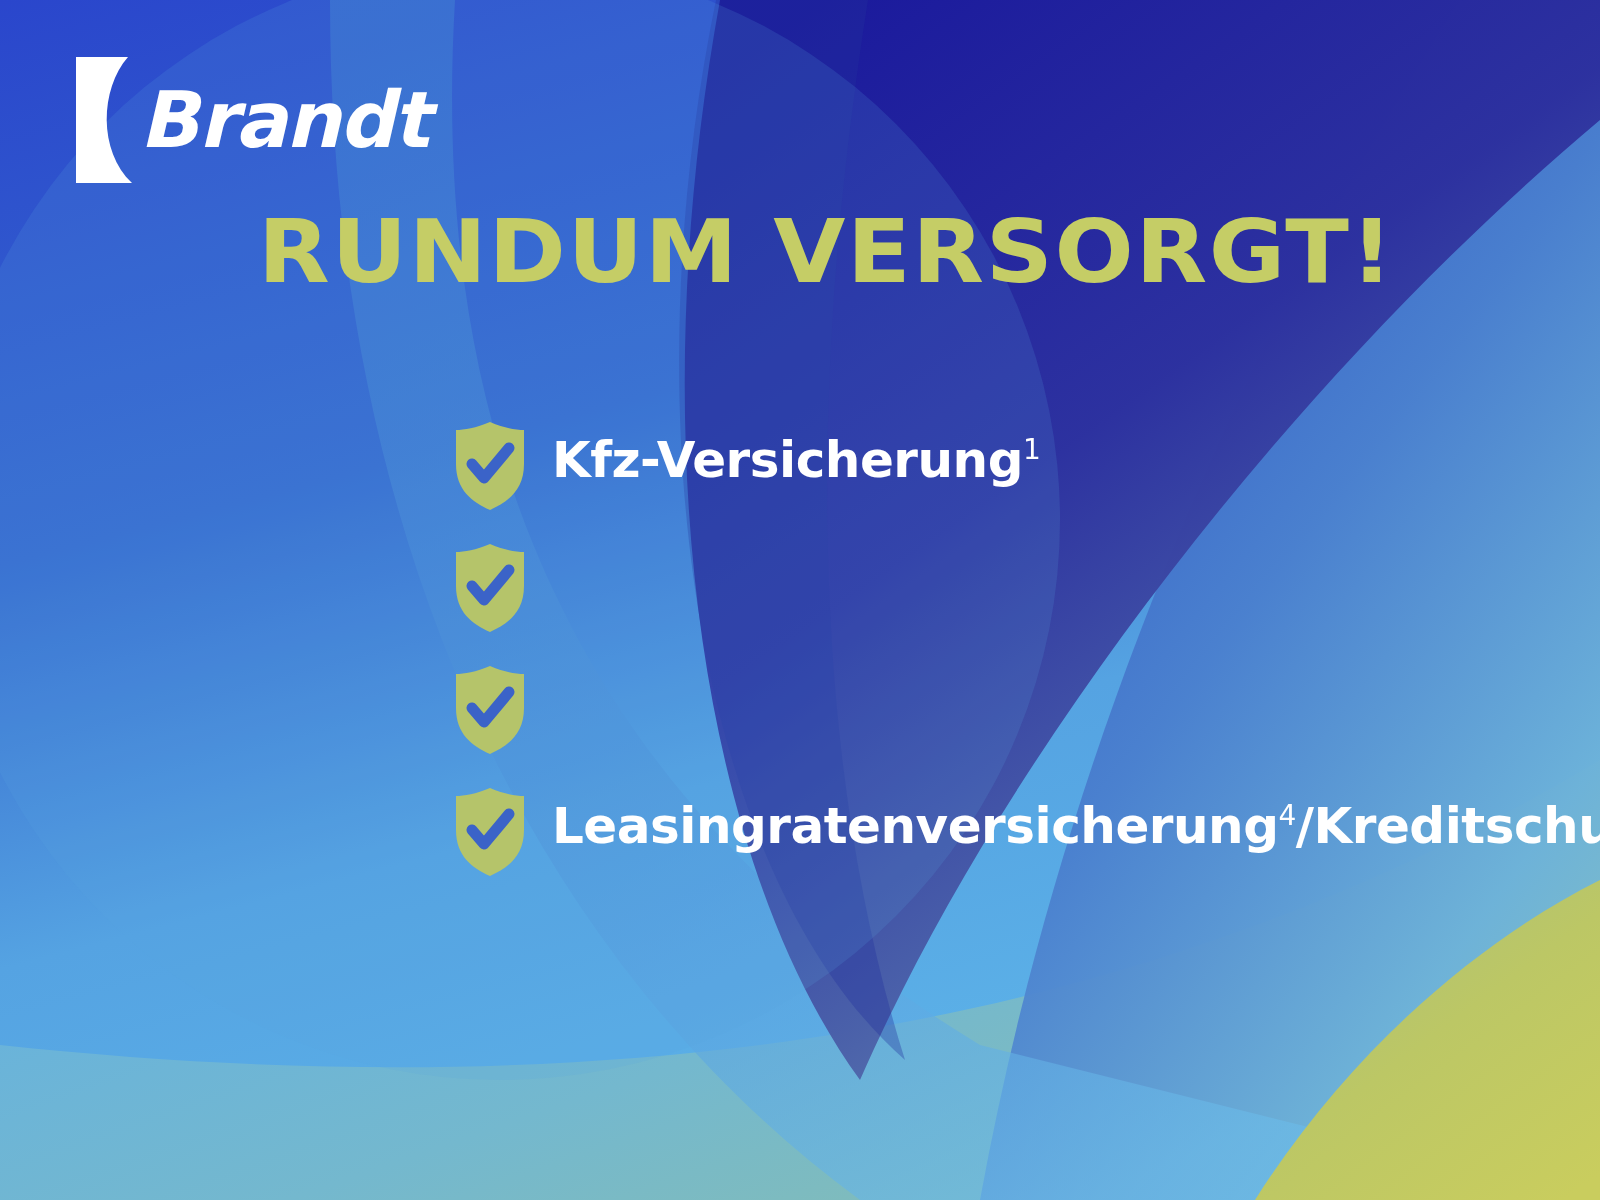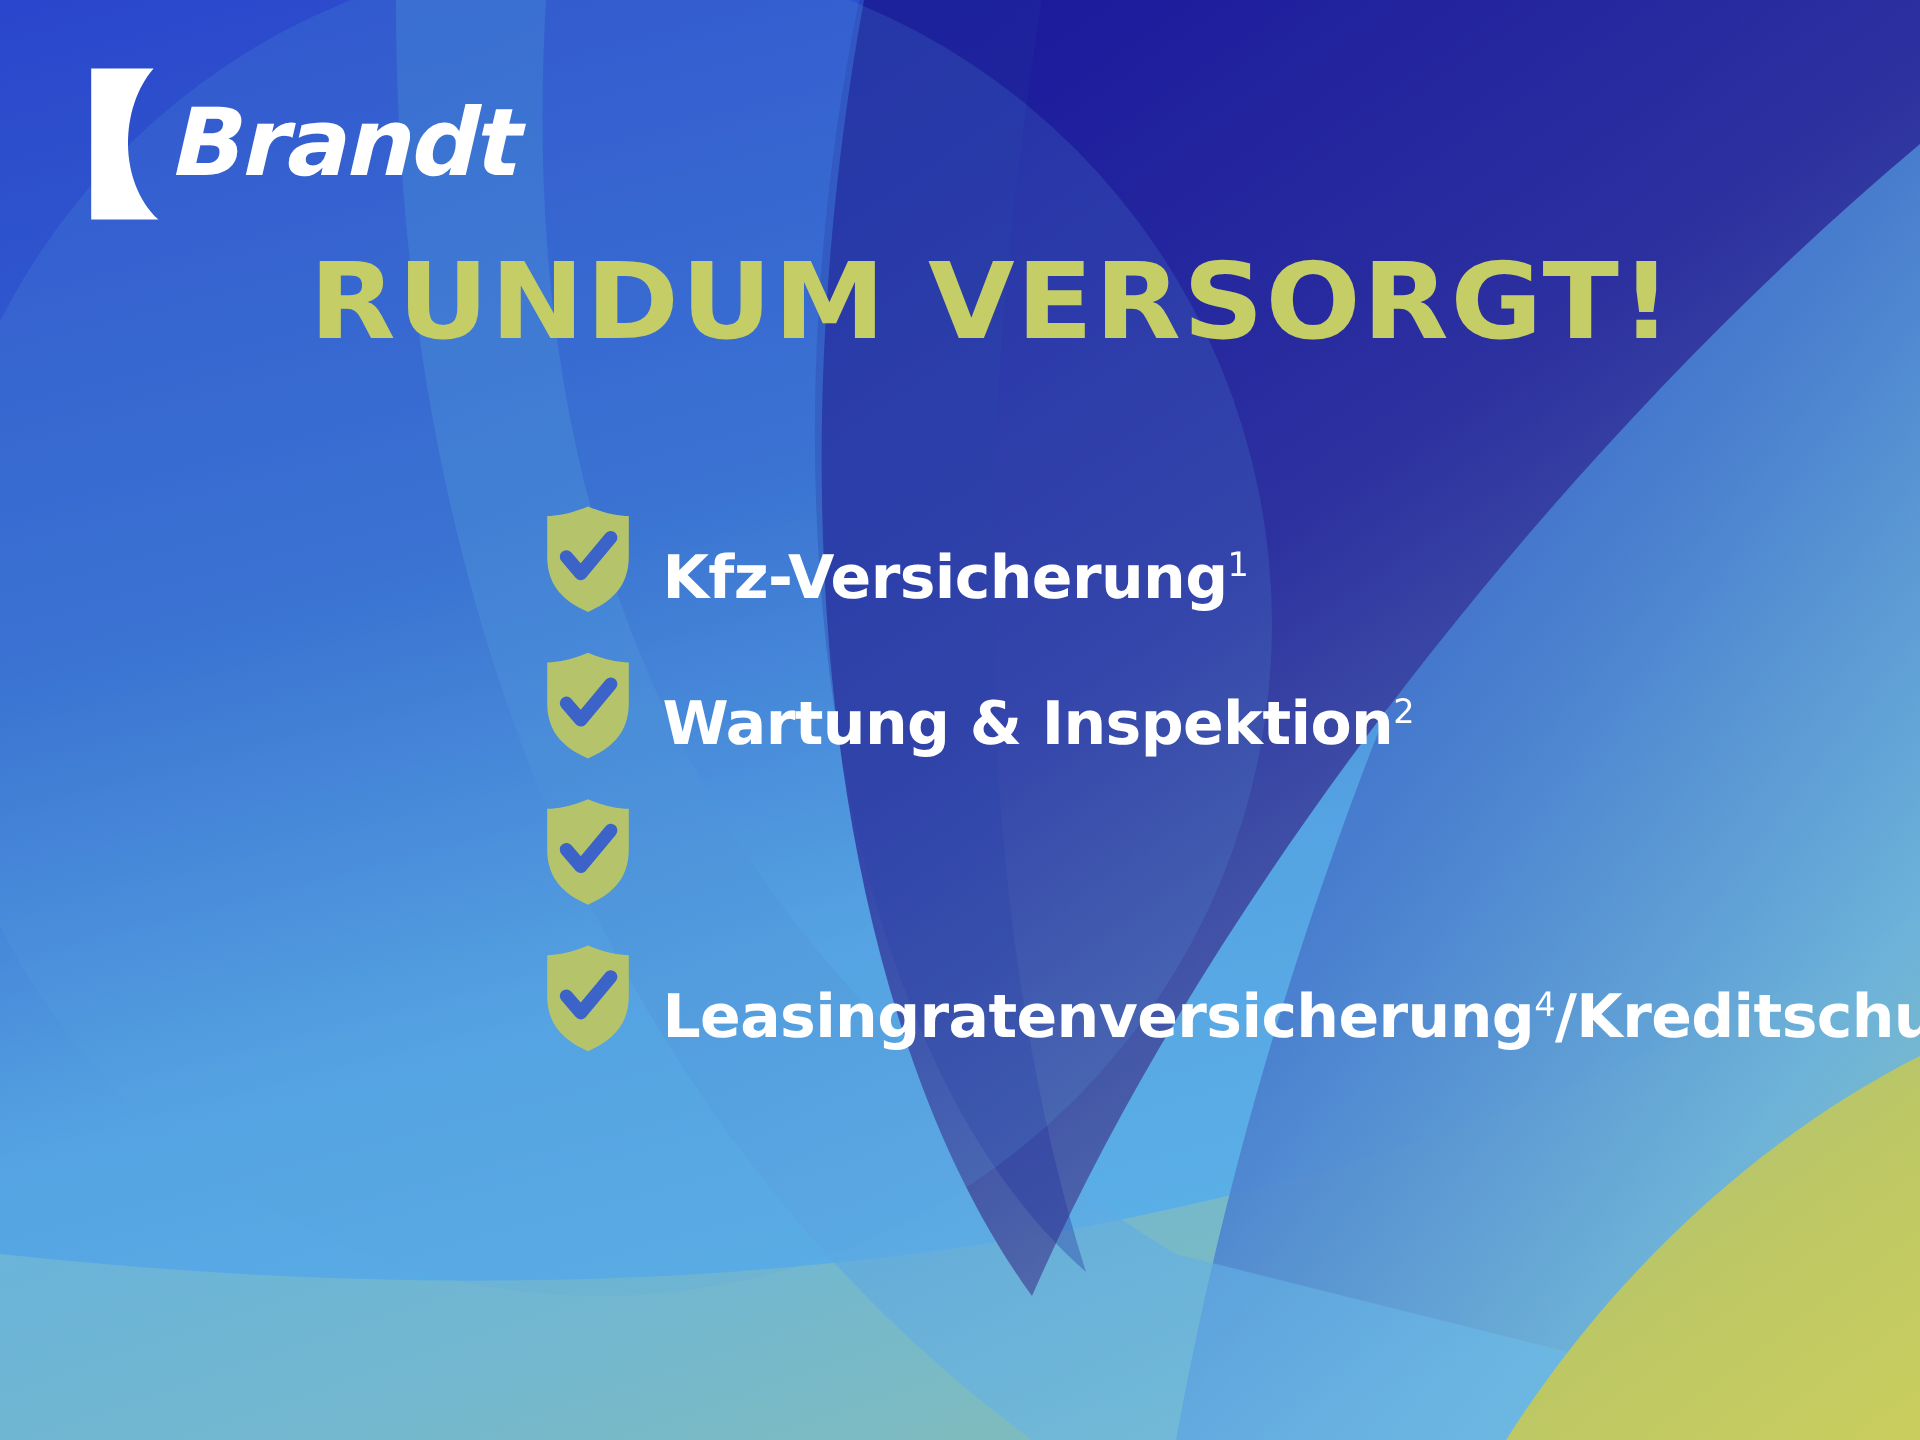--- a/index.html
+++ b/index.html
@@ -68,21 +68,21 @@
 
   
   #benefits {
     position: absolute;
     left: 452px;
     top: 418px;
     width: 1100px;
   }
   .benefit-row {
     display: flex;
-    align-items: flex-end;
+    align-items: flex-start;
     margin-bottom: 28px;
   }
   .benefit-icon {
     flex: 0 0 auto;
     width: 76px;
     height: 92px;
     margin-right: 24px;
     margin-top: 2px;
   }
   .benefit-text {
@@ -187,23 +187,20 @@
       <div class="benefit-text">
         <span>Kfz-Versicherung</span><sup>1</sup>
       </div>
     </div>
 
     <div class="benefit-row">
       <svg class="benefit-icon" viewBox="0 0 76 92">
         <path d="M38,2 C24,8 12,10 4,10 L4,44 C4,70 20,82 38,90 C56,82 72,70 72,44 L72,10 C64,10 52,8 38,2 Z" fill="#b5c46a"></path>
         <path d="M20,44 L32,58 L57,28" fill="none" stroke="#3b63c8" stroke-width="11" stroke-linecap="round" stroke-linejoin="round"></path>
       </svg>
-      <div class="benefit-text">
-        <span>Wartung &amp; Inspektion</span><sup>2</sup>
-      </div>
     </div>
 
     <div class="benefit-row">
       <svg class="benefit-icon" viewBox="0 0 76 92">
         <path d="M38,2 C24,8 12,10 4,10 L4,44 C4,70 20,82 38,90 C56,82 72,70 72,44 L72,10 C64,10 52,8 38,2 Z" fill="#b5c46a"></path>
         <path d="M20,44 L32,58 L57,28" fill="none" stroke="#3b63c8" stroke-width="11" stroke-linecap="round" stroke-linejoin="round"></path>
       </svg>
     </div>
 
     <div class="benefit-row row-tall">

